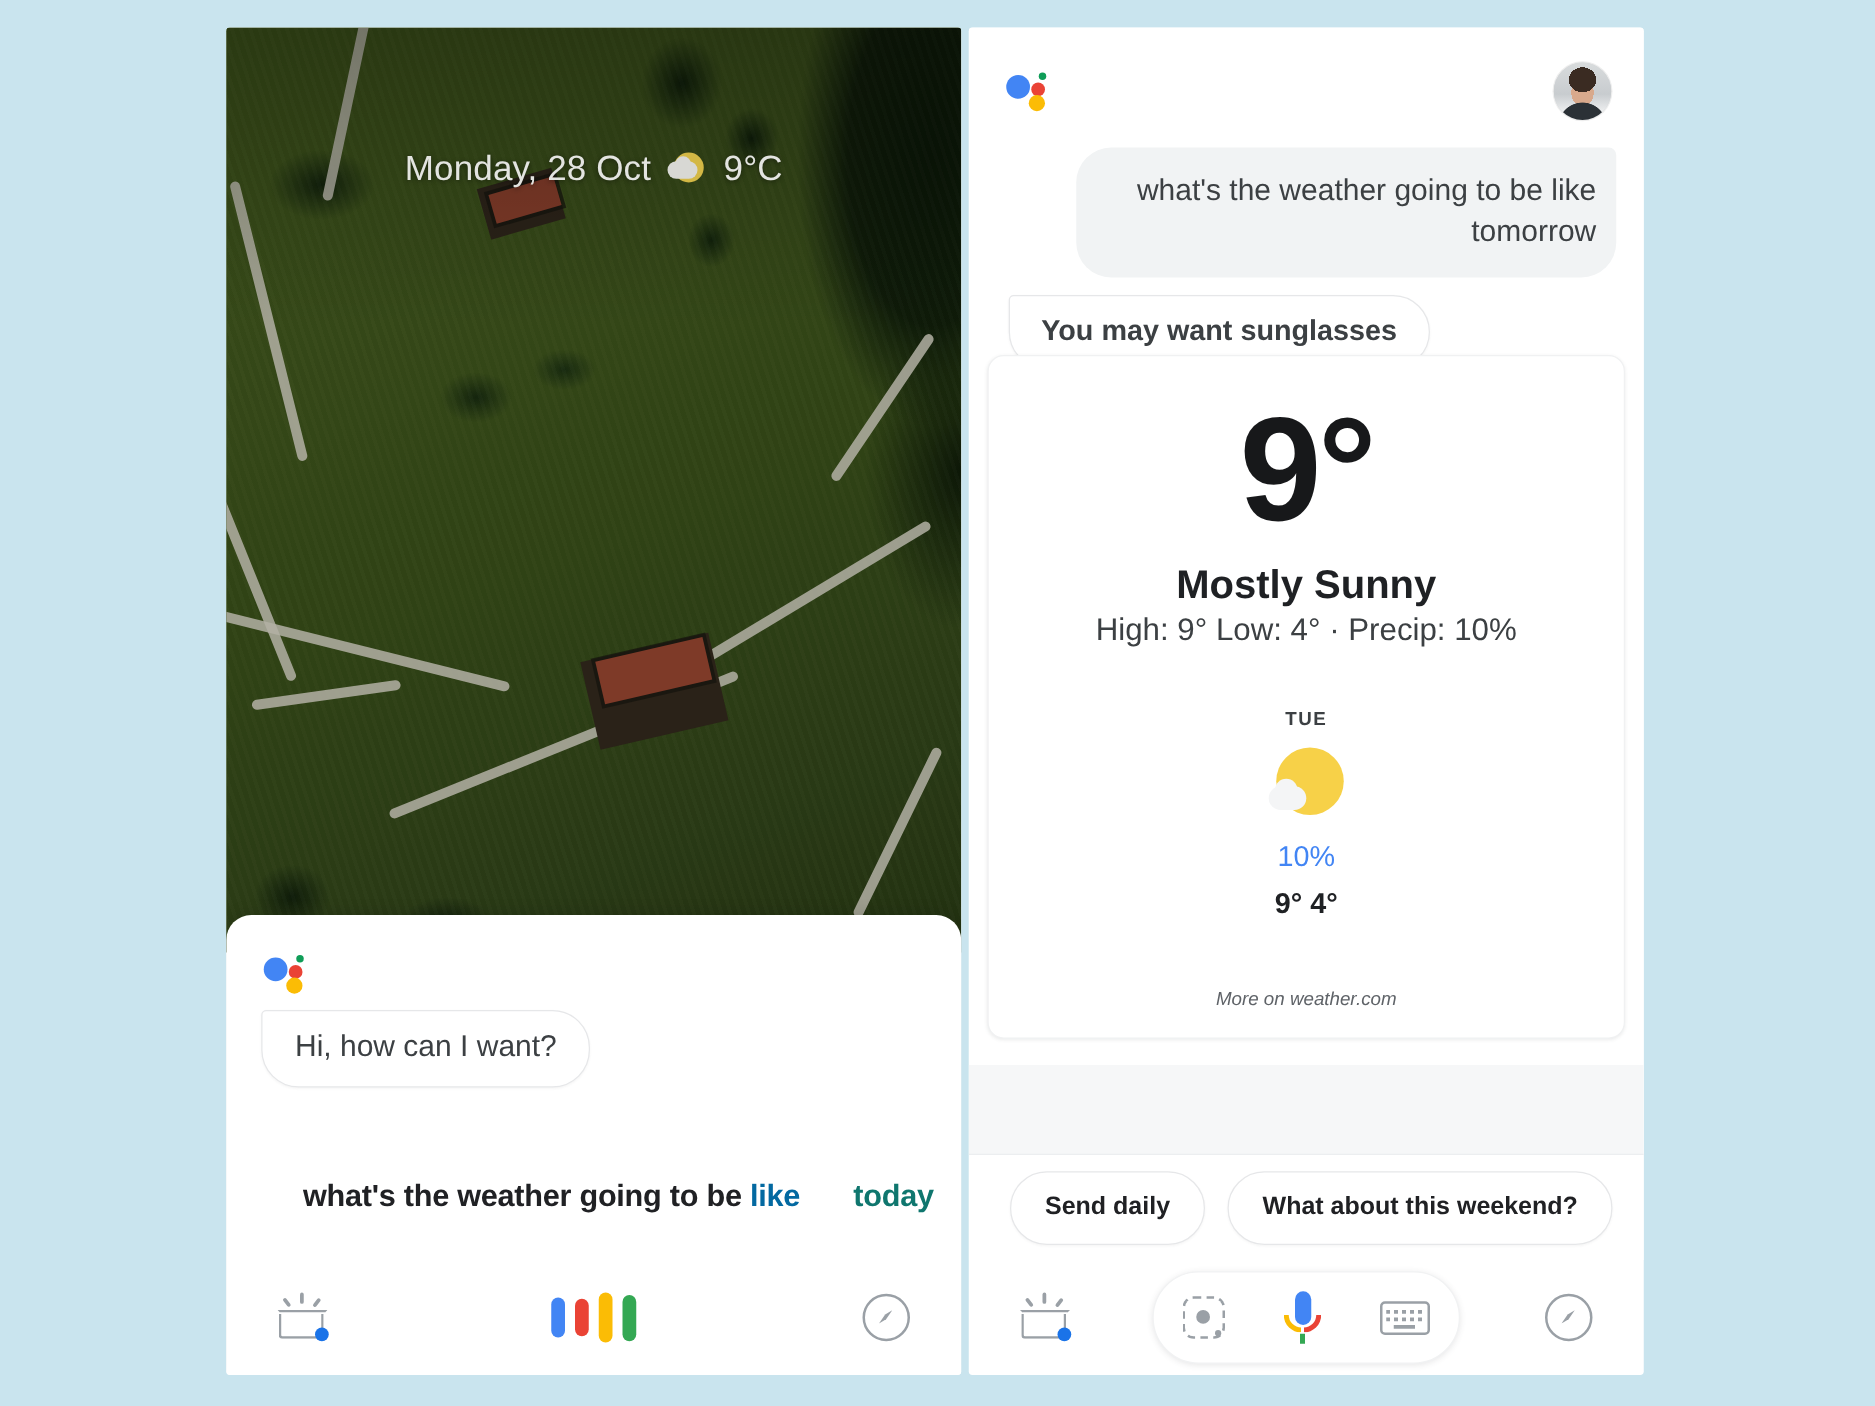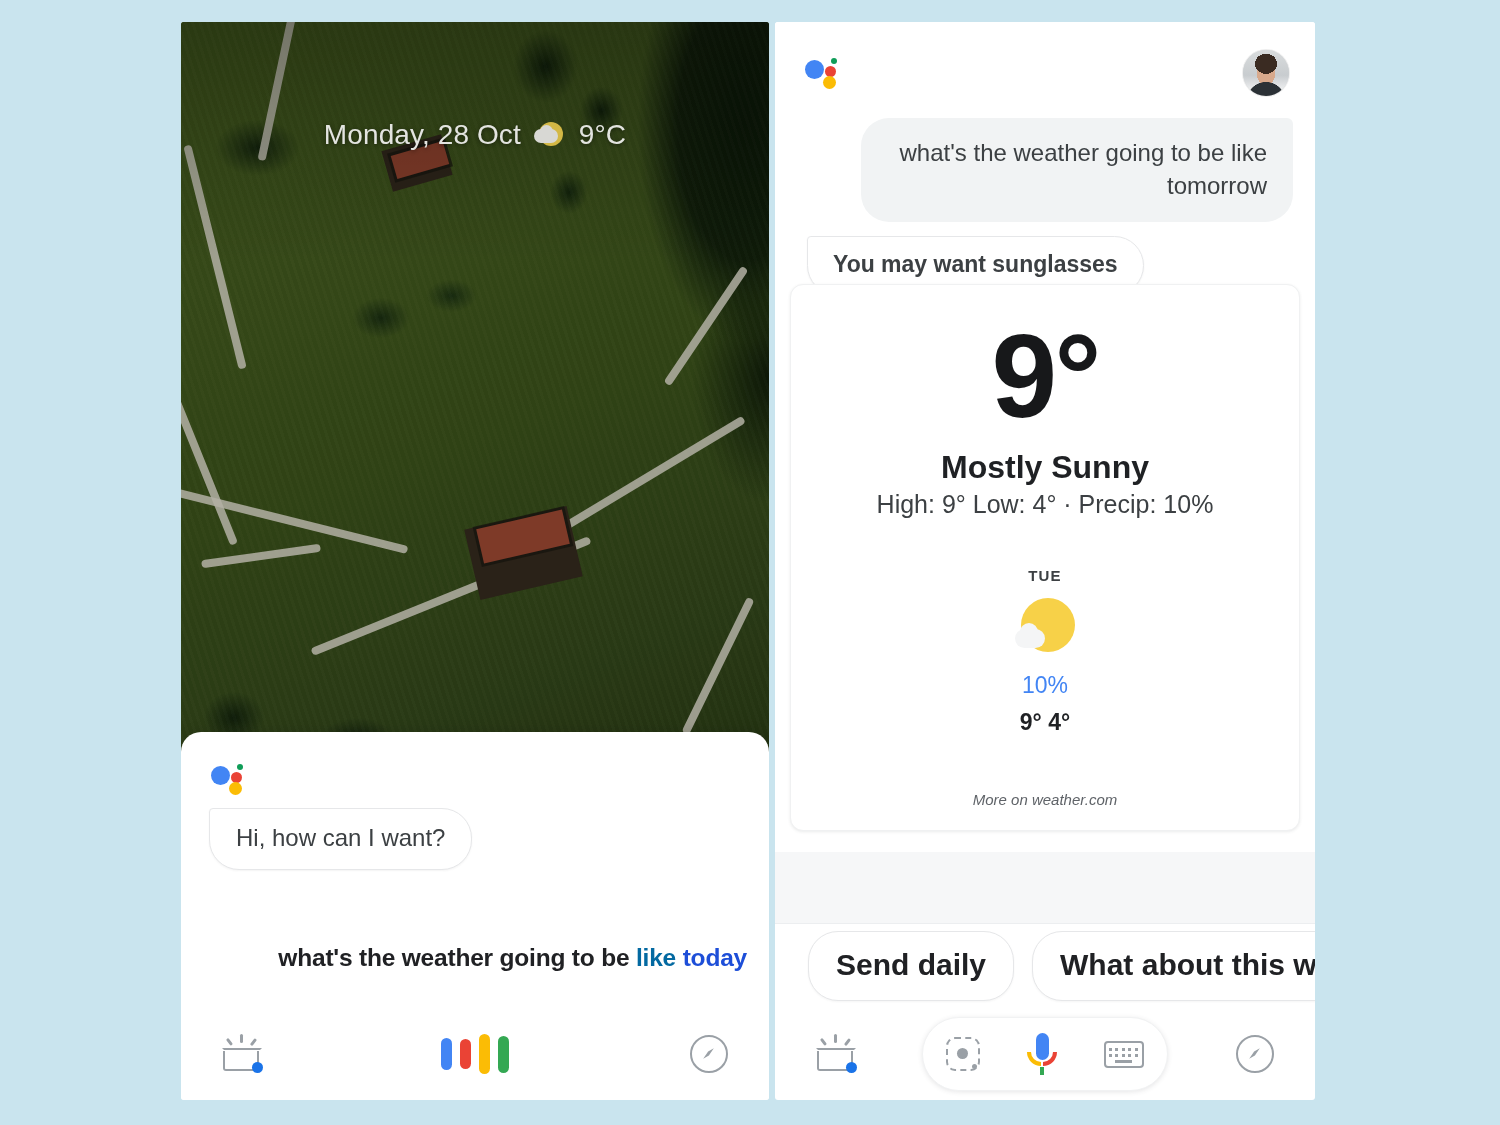--- a/index.html
+++ b/index.html
@@ -116,21 +116,21 @@
     box-shadow: 0 1px 2px rgba(60,64,67,.06);
   }
 
   .transcript {
     position: absolute; left: 24px; right: 22px; top: 212px;
     text-align: right;
     font-size: 24.5px; font-weight: bold; color: #202124;
     letter-spacing: -.2px;
   }
   .transcript .faint  { color: #0369a1; font-weight: bold; }
-  .transcript .fainter{ color: #1d4ed8; font-weight: bold; }
+  .transcript .fainter{ color: #0f766e; font-weight: bold; margin-left: 36px; }
 
   
   .navbar {
     position: absolute; left: 0; right: 0; bottom: 0; height: 92px;
     display: flex; align-items: center;
   }
   .nav-side { width: 120px; display: flex; align-items: center; justify-content: center; }
   .nav-mid  { flex: 1; display: flex; align-items: center; justify-content: center; }
 
   
@@ -189,21 +189,21 @@
       radial-gradient(circle at 50% 112%, #2b3136 0 34%, rgba(43,49,54,0) 35%),
       radial-gradient(ellipse 11px 10px at 50% 30%, #3a2b22 0 100%, rgba(0,0,0,0) 100%),
       radial-gradient(ellipse 9px 11px at 50% 52%, #d8a98c 0 100%, rgba(0,0,0,0) 100%),
       linear-gradient(180deg,#d9dcdd 0%, #c8cccf 55%, #ffffff 100%);
   }
 
   .bubble-user {
     position: absolute; right: 22px; top: 96px; width: 432px;
     background: #f1f3f4; color: #3c4043;
     font-size: 24px; line-height: 1.38;
-    padding: 18px 26px 20px 26px;
+    padding: 18px 16px 20px 26px;
     border-radius: 28px 6px 28px 28px;
     text-align: right;
   }
   .bubble-suggest {
     position: absolute; left: 32px; top: 214px;
     border: 1.4px solid #e6e7e9; background:#fff; color:#3c4043;
     font-size: 23px; padding: 14px 25px 16px 25px;
     border-radius: 4px 30px 30px 30px;
     box-shadow: 0 1px 2px rgba(60,64,67,.06);
     font-weight: bold;
@@ -241,21 +241,21 @@
 
   .chips {
     position: absolute; left: 0; right: 0; bottom: 92px; height: 84px;
     display: flex; align-items: center; gap: 18px; padding-left: 33px;
     overflow: hidden; background: #fff;
   }
   .chip {
     flex: none;
     border: 1.4px solid #e6e7e9; border-radius: 30px;
     background: #fff; color: #202124;
-    font-size: 30px; font-weight: bold;
+    font-size: 20px; font-weight: bold;
     padding: 16px 27px 18px 27px;
     white-space: nowrap;
     box-shadow: 0 1px 2px rgba(60,64,67,.05);
   }
 
   .input-pill {
     width: 246px; height: 74px; border-radius: 40px;
     background: #fff; border: 1px solid #f1f2f3;
     box-shadow: 0 1px 5px rgba(60,64,67,.13);
     display: flex; align-items: center; justify-content: space-around;

